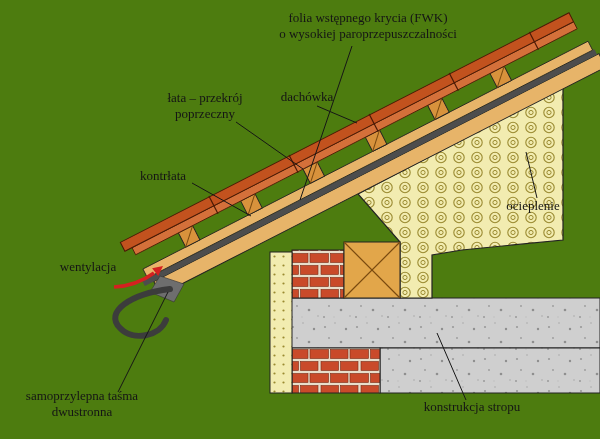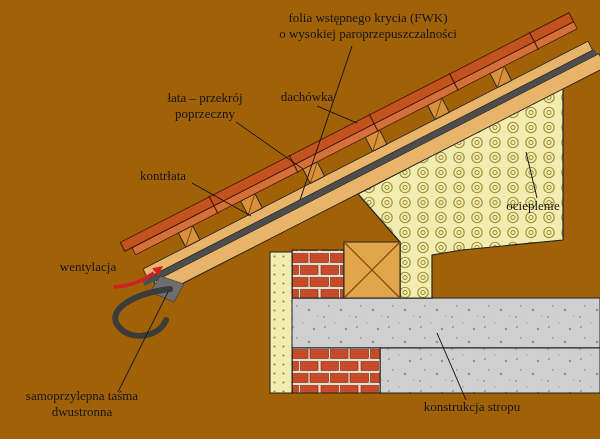--- a/index.html
+++ b/index.html
@@ -1,17 +1,17 @@
 <!DOCTYPE html>
 <html><head>
 <meta charset="utf-8">
 <style>
   html,body{margin:0;padding:0;background:#ffffff;}
   .stage{
-    width:600px;height:439px;position:relative;background:#a16207;overflow:hidden;
+    width:600px;height:439px;position:relative;background:#4d7c0f;overflow:hidden;
     font-family:"Liberation Serif", serif;
   }
   svg{display:block;}
   text{
     font-family:"Liberation Serif", serif;
     font-size:13px;
     fill:#151515;
   }
   .leader{stroke:#161616;stroke-width:1;}
   .outline{stroke:#222222;stroke-width:1;}

